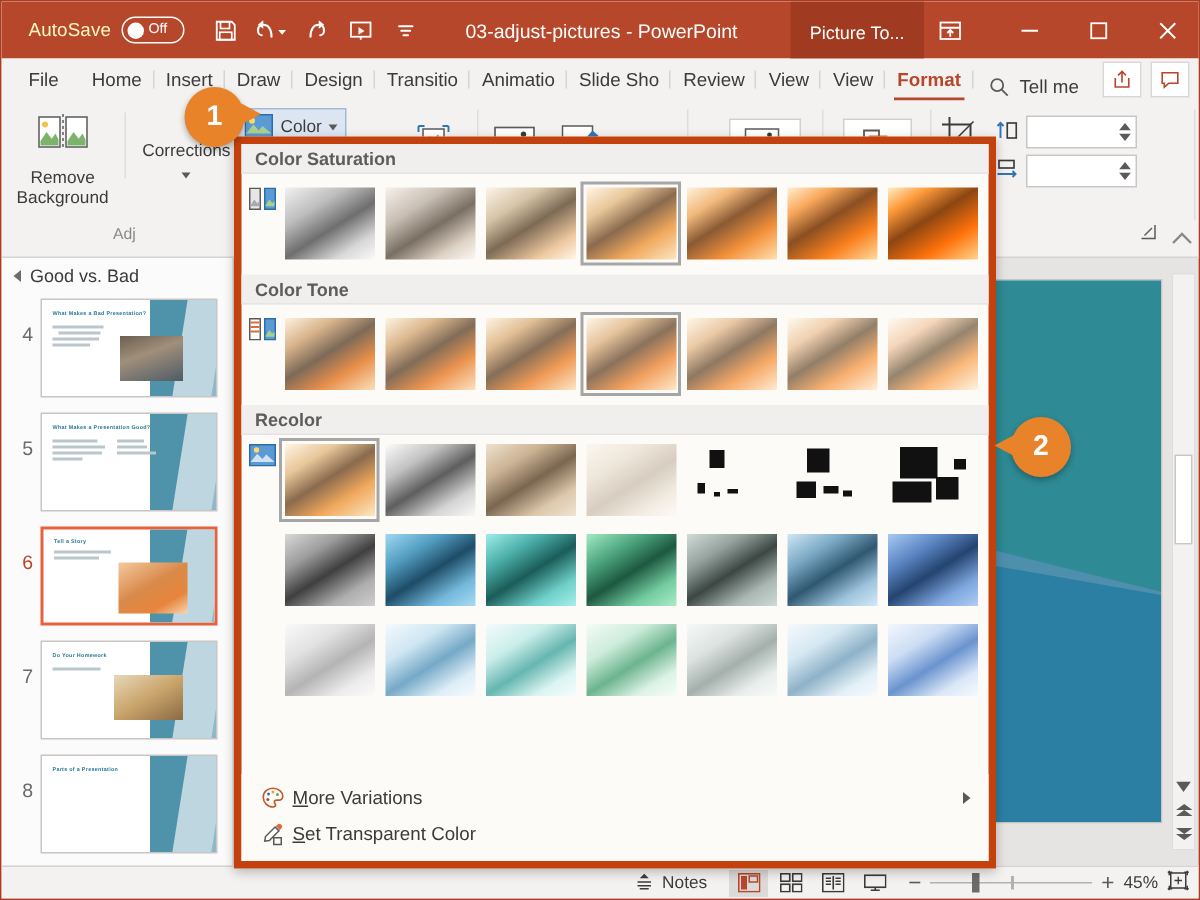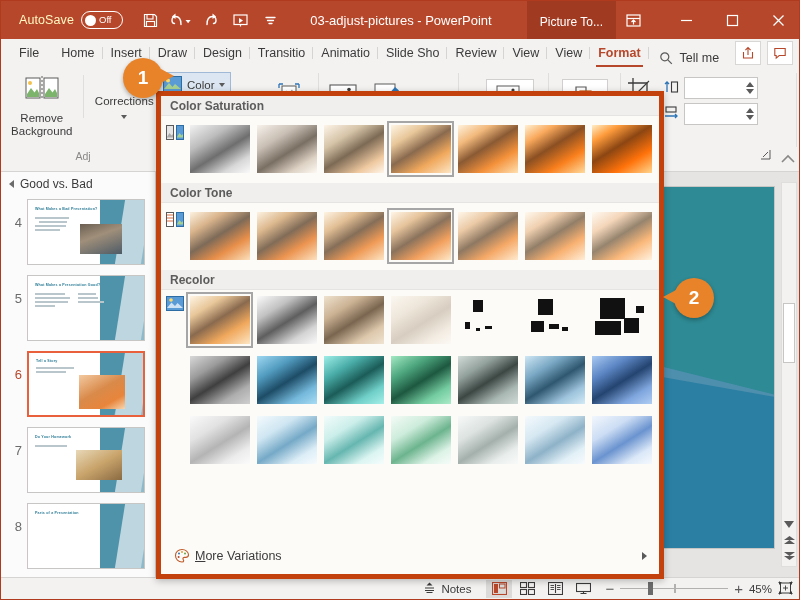--- a/index.html
+++ b/index.html
@@ -746,20 +746,30 @@
               <path d="M8 1.5c3.6 0 6.5 2.4 6.5 5.3 0 1.9-1.6 2.6-2.8 2.6h-1.3c-.9 0-1.5.6-1.5 1.3 0 .4.2.7.4 1 .2.3.4.6.4 1 0 .8-.7 1.3-1.7 1.3-3.6 0-6.5-2.9-6.5-6.5S4.4 1.5 8 1.5z" fill="none" stroke="#c05a28" stroke-width="1.1"></path>
               <circle cx="5" cy="5.4" r="1" fill="#2e75b6"></circle>
               <circle cx="8" cy="4" r="1" fill="#e0a23a"></circle>
               <circle cx="11" cy="5.6" r="1" fill="#67a84b"></circle>
               <circle cx="4.6" cy="9" r="1" fill="#b7472a"></circle>
             </svg>
         </span>
         <span><u>M</u>ore Variations</span>
         <span class="marrow"></span>
       </div>
+      <div class="mitem">
+        <span class="mi-ic">
+          <svg width="16" height="16" viewBox="0 0 16 16">
+              <path d="M13.5 1.8c.9.9.9 1.9 0 2.6l-1 1-2.6-2.6 1-1c.7-.8 1.7-.8 2.6 0z" fill="#e06c3a"></path>
+              <path d="M9.4 3.3l2.6 2.6-6.4 6.4-3.1.5.5-3.1z" fill="#fff" stroke="#5a5a5a" stroke-width="1"></path>
+              <rect x="8.5" y="10.5" width="5" height="4.5" fill="none" stroke="#5a5a5a" stroke-width="1"></rect>
+            </svg>
+        </span>
+        <span><u>S</u>et Transparent Color</span>
+      </div>
     </div>
   </div>
 
   <div class="callout co1" style="left:122px; top:57px;">1</div>
   <div class="callout co2" style="left:673px; top:277px;">2</div>
 
   <div class="status">
     <span class="st-right">
       <span class="notes">
         <span>

